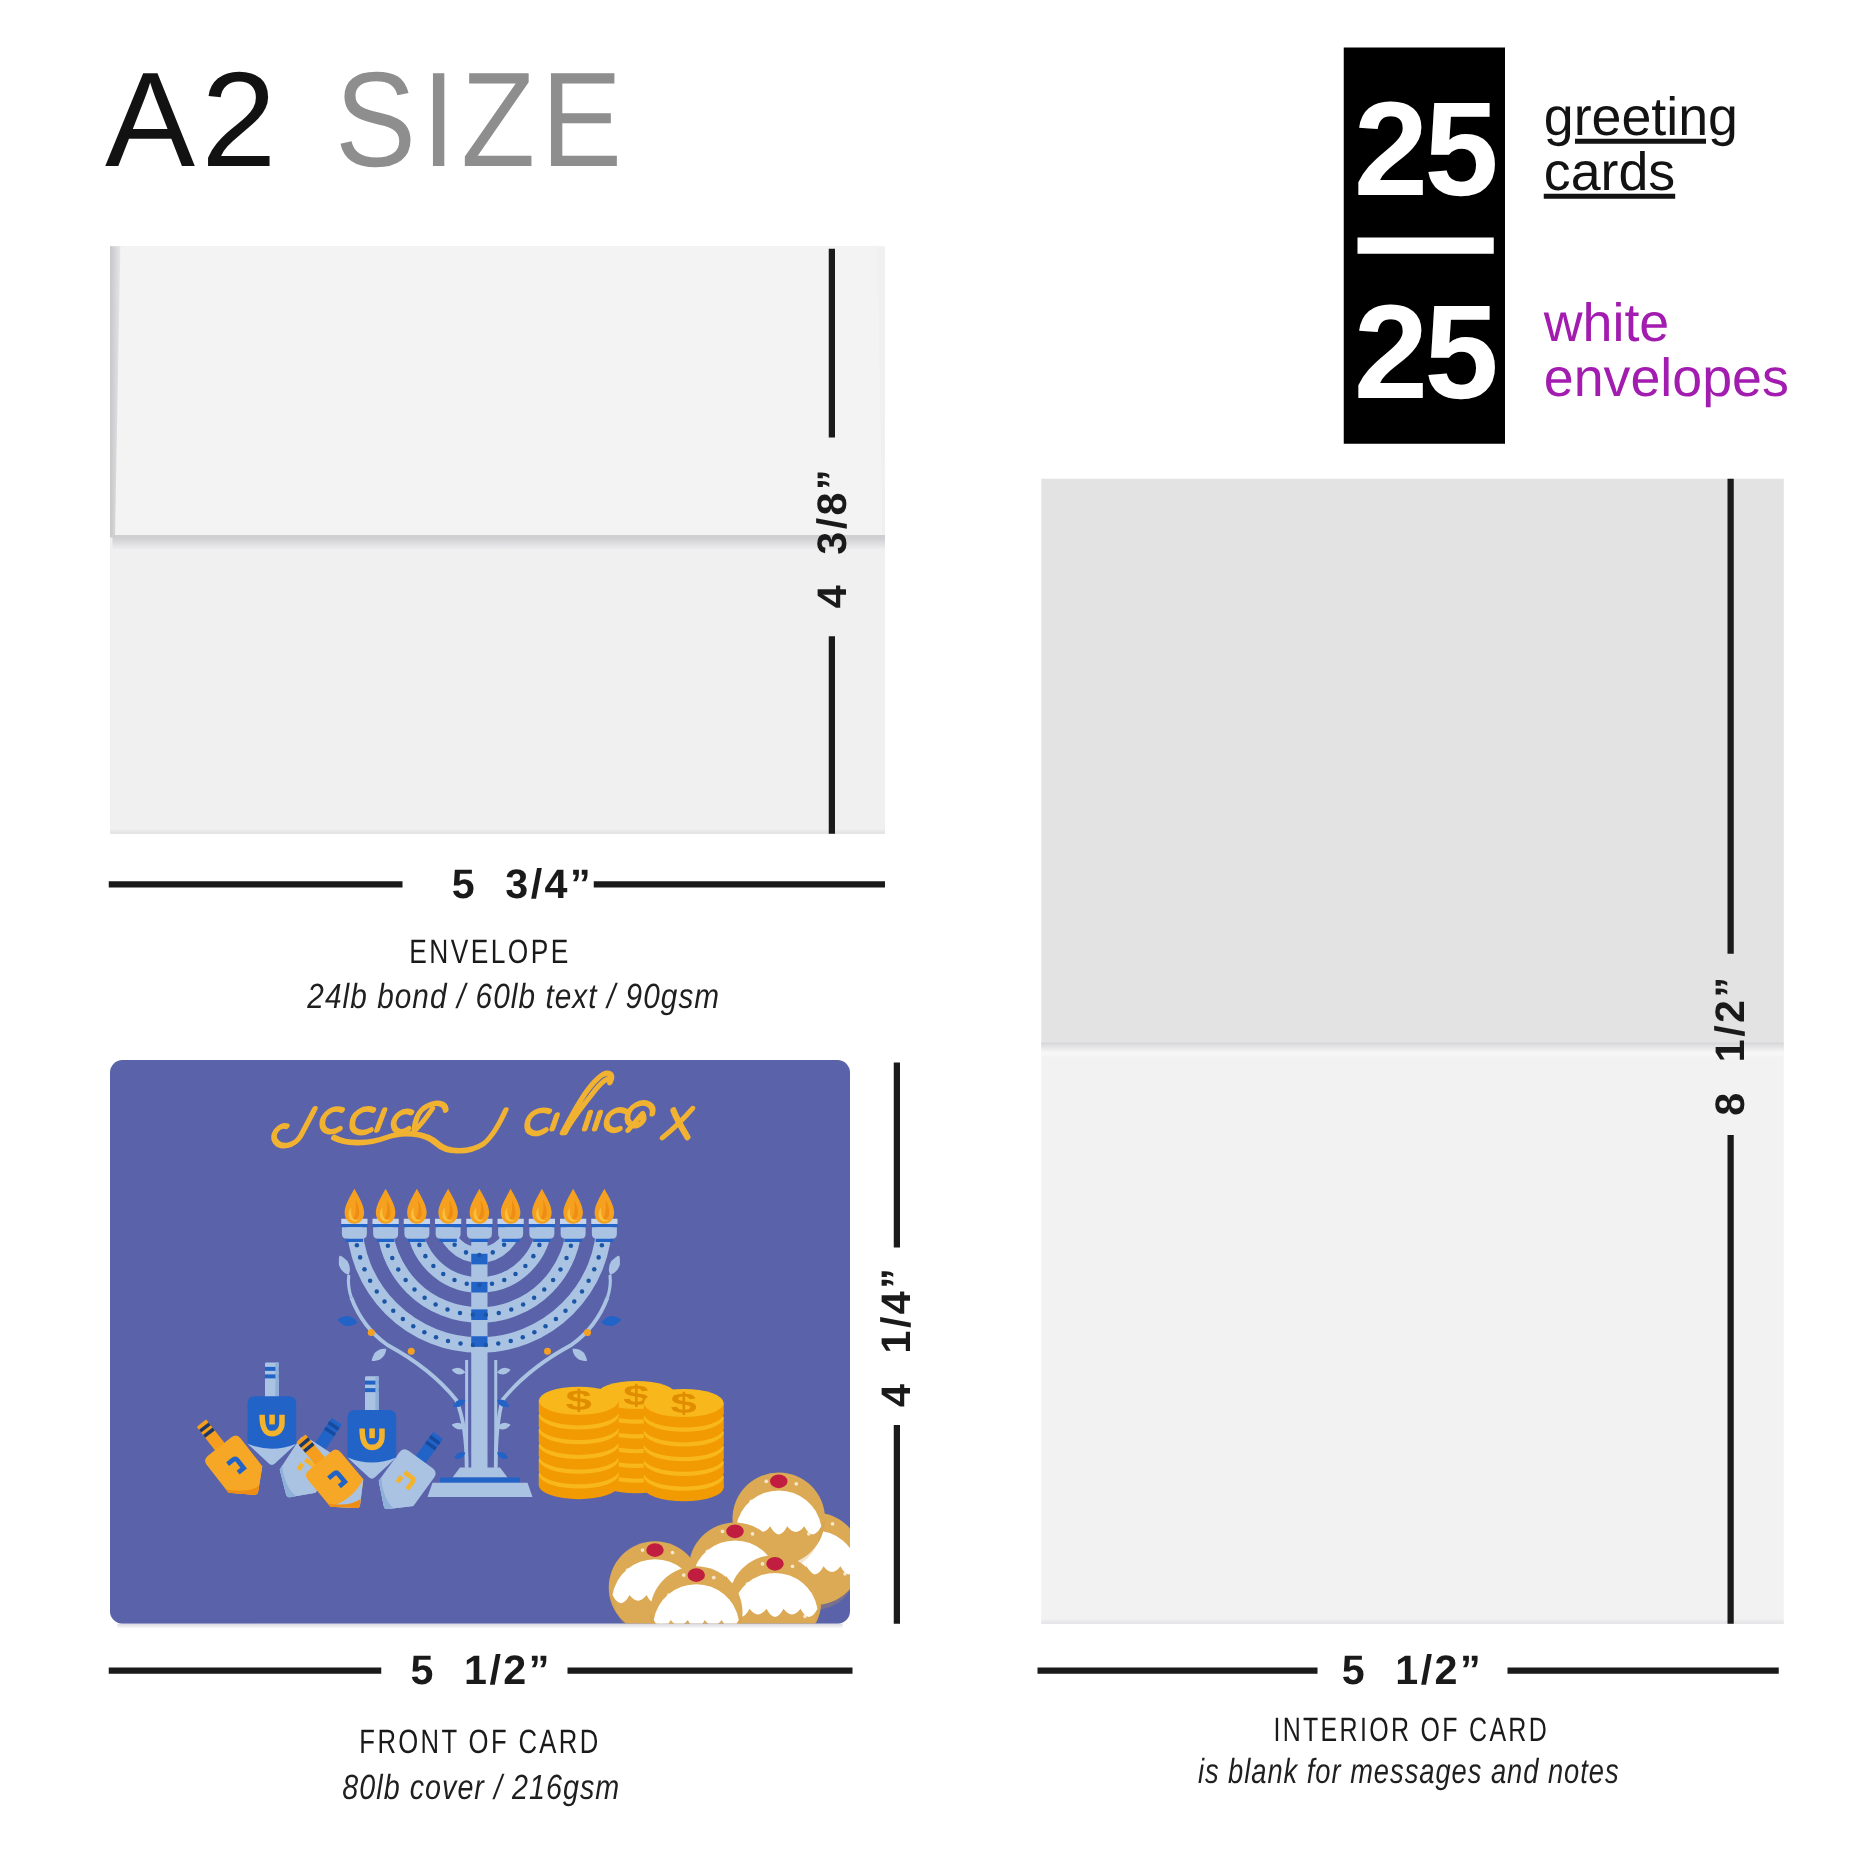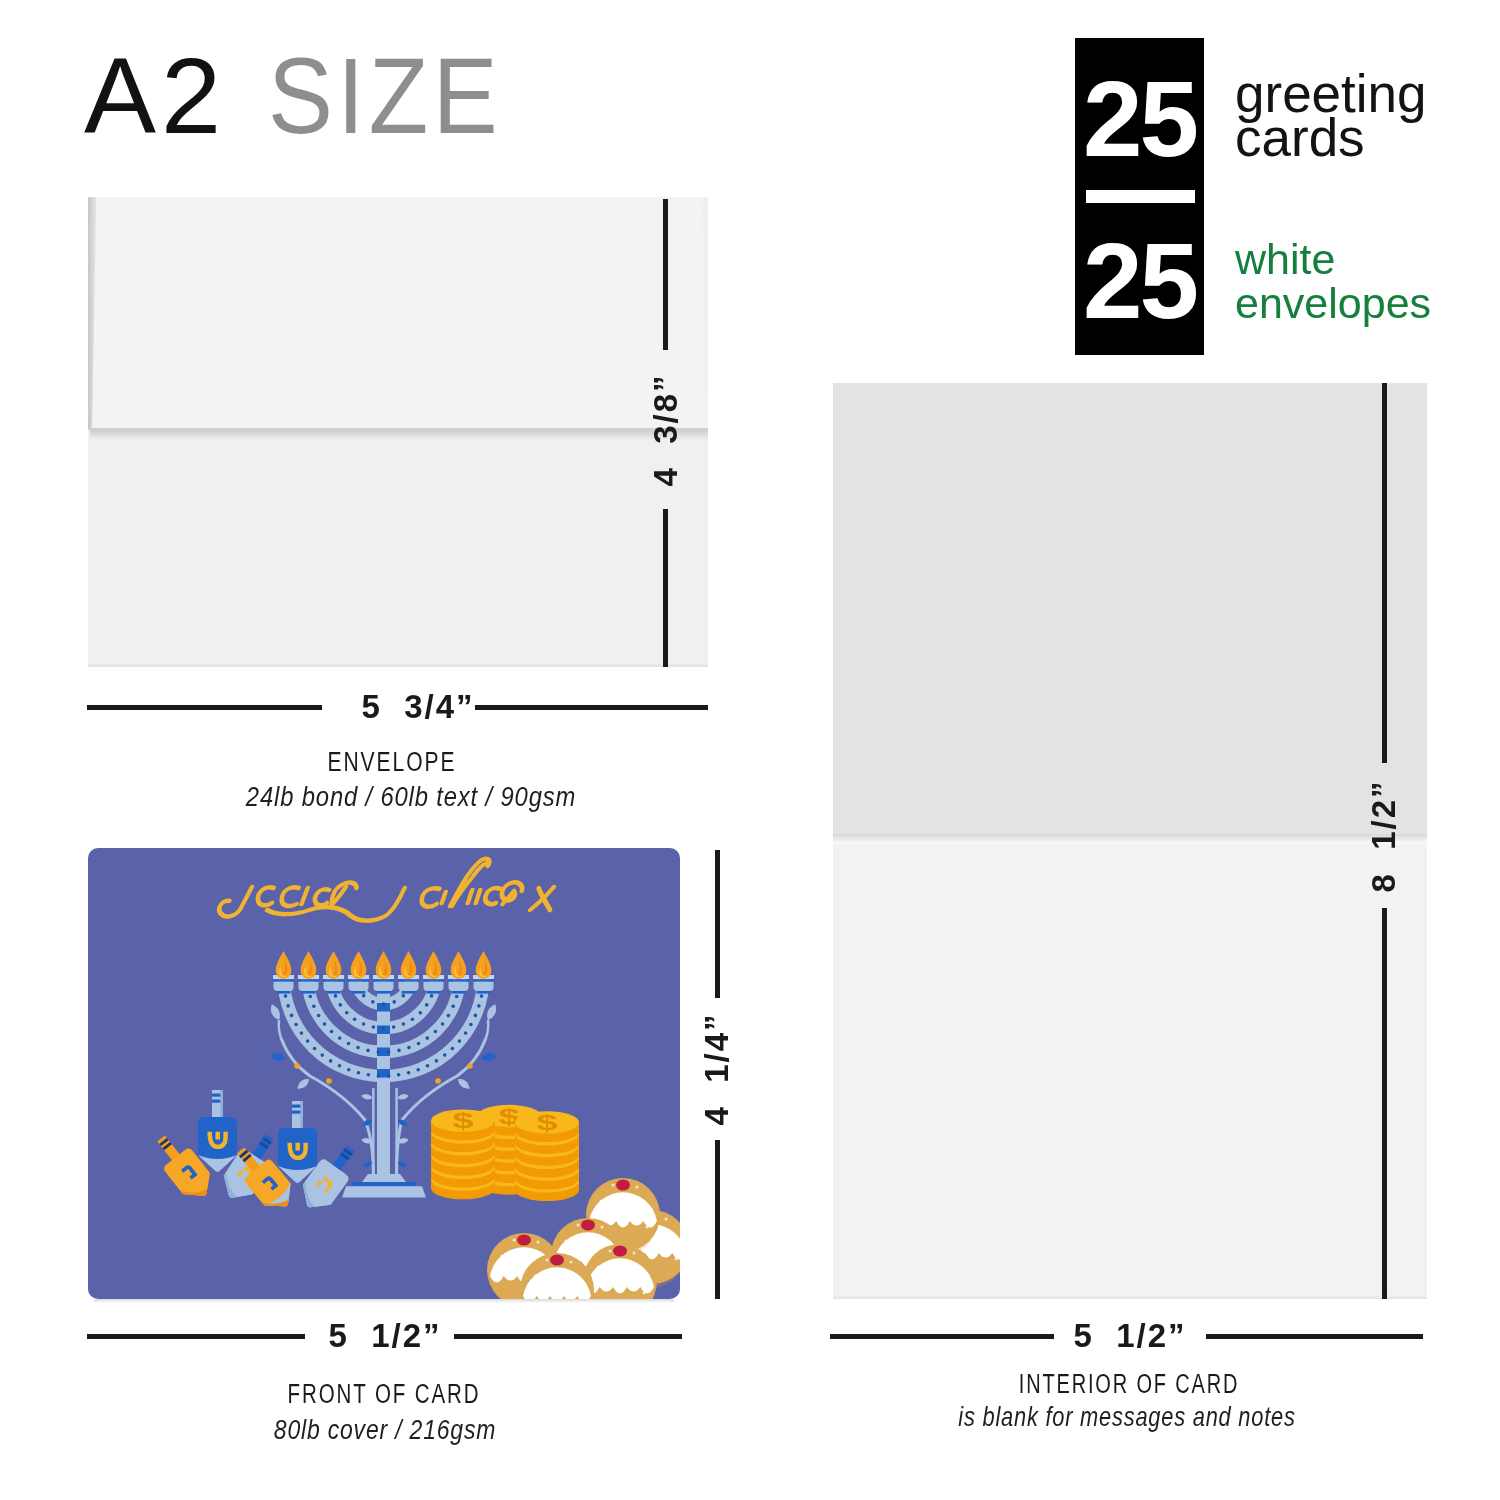--- a/index.html
+++ b/index.html
@@ -17,23 +17,23 @@
 <div class="abs" style="left:84px;top:33px;font-size:108px;letter-spacing:5px;color:#121212;">A2<span style="color:#8e8e8e;margin-left:42px;display:inline-block;transform:scaleX(0.9);transform-origin:0 50%;">SIZE</span></div>
 
 <div class="abs" style="left:1075px;top:38px;width:129px;height:317px;background:#000;"></div>
 
 <div class="abs" style="left:1075px;top:66px;width:129px;text-align:center;font-size:107px;font-weight:bold;color:#fff;line-height:1;letter-spacing:-3px;">25</div>
 
 <div class="abs" style="left:1086px;top:190px;width:109px;height:13px;background:#fff;"></div>
 
 <div class="abs" style="left:1075px;top:228px;width:129px;text-align:center;font-size:107px;font-weight:bold;color:#fff;line-height:1;letter-spacing:-3px;">25</div>
 
-<div class="abs" style="left:1235px;top:72px;font-size:53px;line-height:44px;color:#131313;">greeting<br>cards</div>
-
-<div class="abs" style="left:1235px;top:237px;font-size:43px;line-height:44px;color:#15803d;">white<br>envelopes</div>
+<div class="abs" style="left:1235px;top:72px;font-size:43px;line-height:44px;color:#131313;text-decoration:underline;">greeting<br>cards</div>
+
+<div class="abs" style="left:1235px;top:237px;font-size:43px;line-height:44px;color:#a21caf;">white<br>envelopes</div>
 
 <div class="abs" style="left:88px;top:197px;width:620px;height:470px;background:#f0f0f1;"></div>
 
 <div class="abs" style="left:88px;top:197px;width:10px;height:233px;background:linear-gradient(90deg,#c7c7c9,#ececee);"></div>
 
 <div class="abs" style="left:92px;top:197px;width:614px;height:233px;background:#f3f3f4;clip-path:polygon(0.7% 0,99.3% 0,100% 100%,0 100%);"></div>
 
 <div class="abs" style="left:88px;top:663px;width:620px;height:4px;background:linear-gradient(180deg,rgba(220,220,223,0),#e0e0e3);"></div>
 
 <div class="abs" style="left:90px;top:428px;width:618px;height:12px;background:linear-gradient(180deg,#cfcfd2 20%,rgba(240,240,241,0));"></div>

